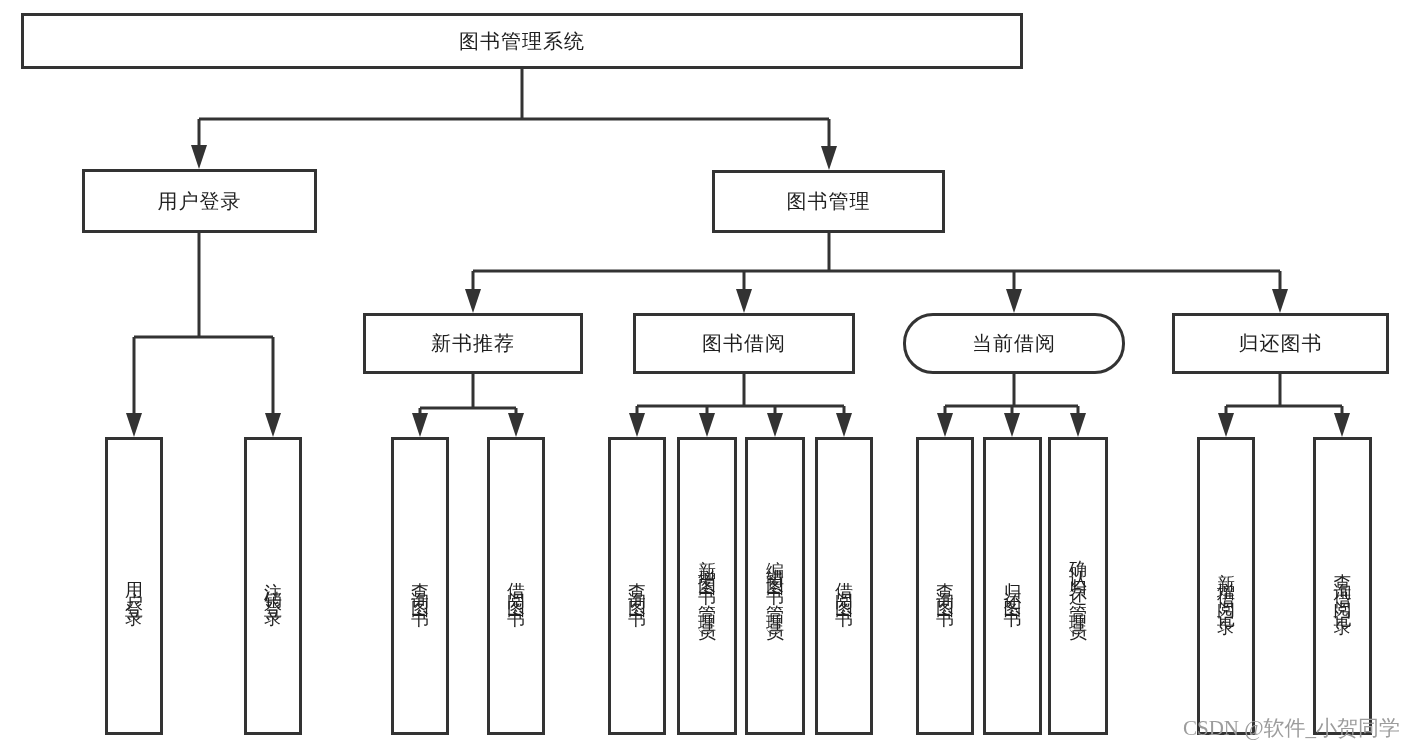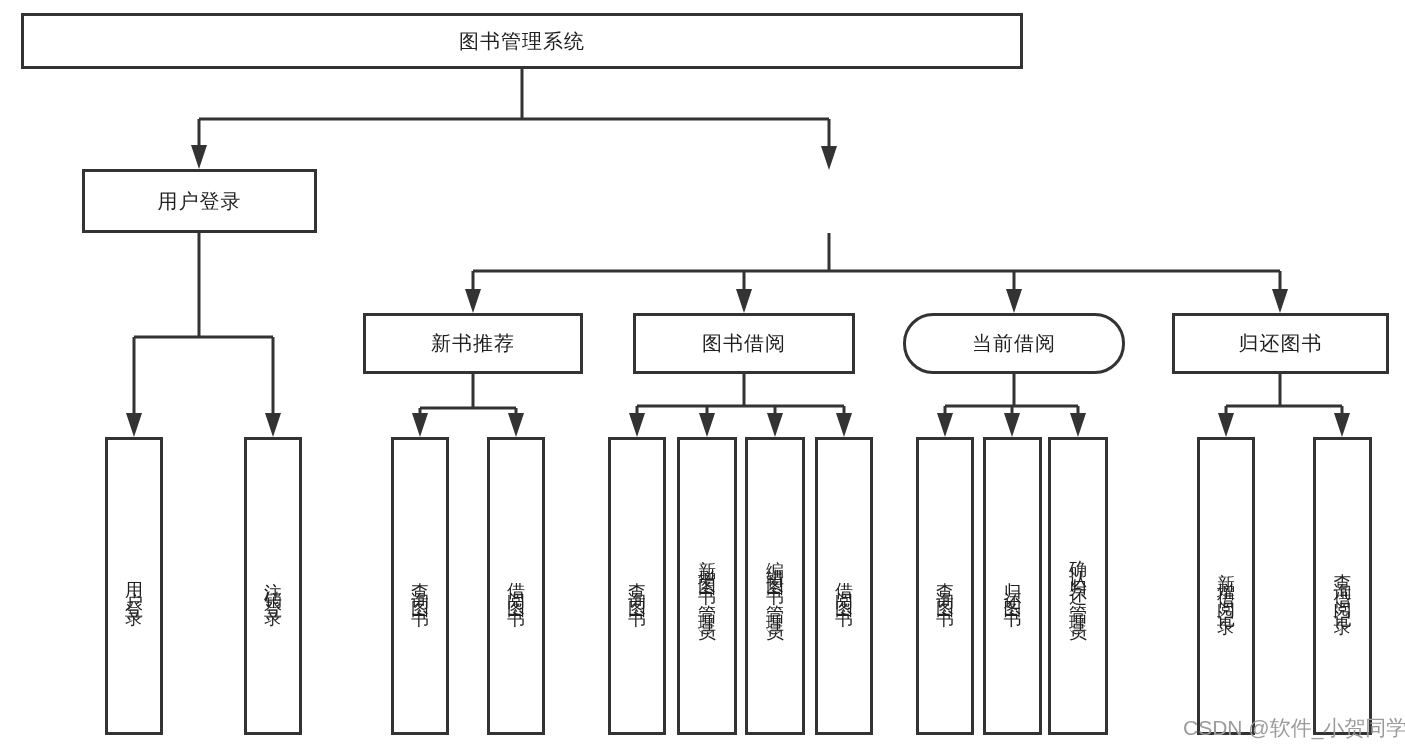--- a/index.html
+++ b/index.html
@@ -10,20 +10,21 @@
   }
   * { margin: 0; padding: 0; }
   html, body { background: var(--bg); }
   body { font-family: "Liberation Sans", "DejaVu Sans", sans-serif; }
   .stage {
     position: relative;
     width: 1405px;
     height: 747px;
     background: var(--bg);
     overflow: hidden;
+    font-family: Liberation Serif, serif;
   }
   .wires {
     position: absolute;
     left: 0; top: 0;
     width: 1405px; height: 747px;
     z-index: 1;
   }
   .wires line { stroke: var(--line); stroke-width: 3; }
   .wires polygon { fill: var(--line); stroke: none; }
   .box {
@@ -134,20 +135,23 @@
     </g>
   </svg>
 
   <div class="box" style="left:21px; top:13px; width:1002px; height:56px;">
     <span class="lbl">图书管理系统</span>
   </div>
 
   <div class="box" style="left:82px; top:169px; width:235px; height:64px;">
     <span class="lbl">用户登录</span>
   </div>
+  <div class="box" style="left:712px; top:170px; width:233px; height:63px;">
+    <span class="lbl">图书管理</span>
+  </div>
 
   <div class="box" style="left:363px; top:313px; width:220px; height:61px;">
     <span class="lbl">新书推荐</span>
   </div>
   <div class="box" style="left:633px; top:313px; width:222px; height:61px;">
     <span class="lbl">图书借阅</span>
   </div>
   <div class="box" style="left:903px; top:313px; width:222px; height:61px;border-radius:30px;">
     <span class="lbl">当前借阅</span>
   </div>

